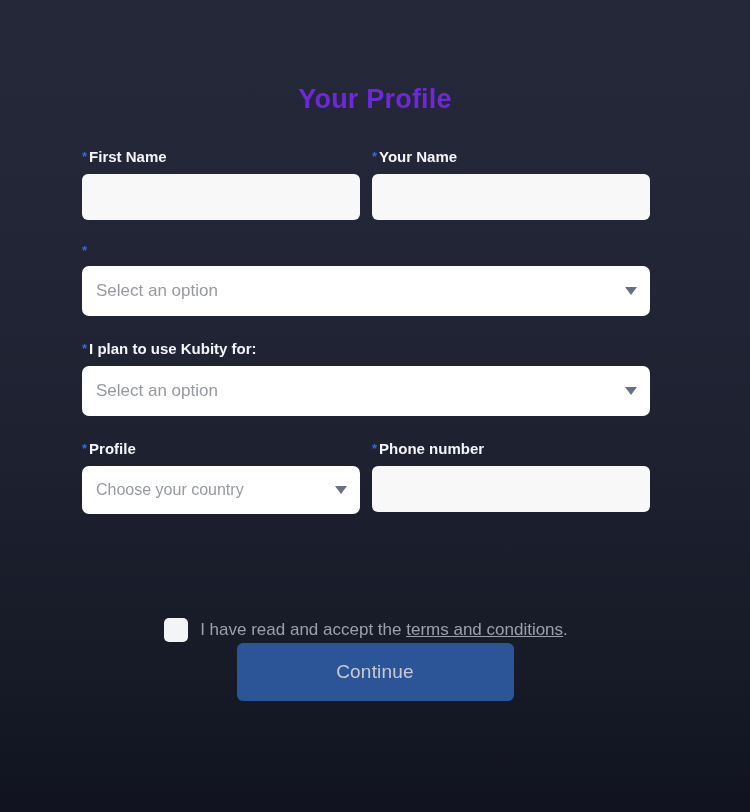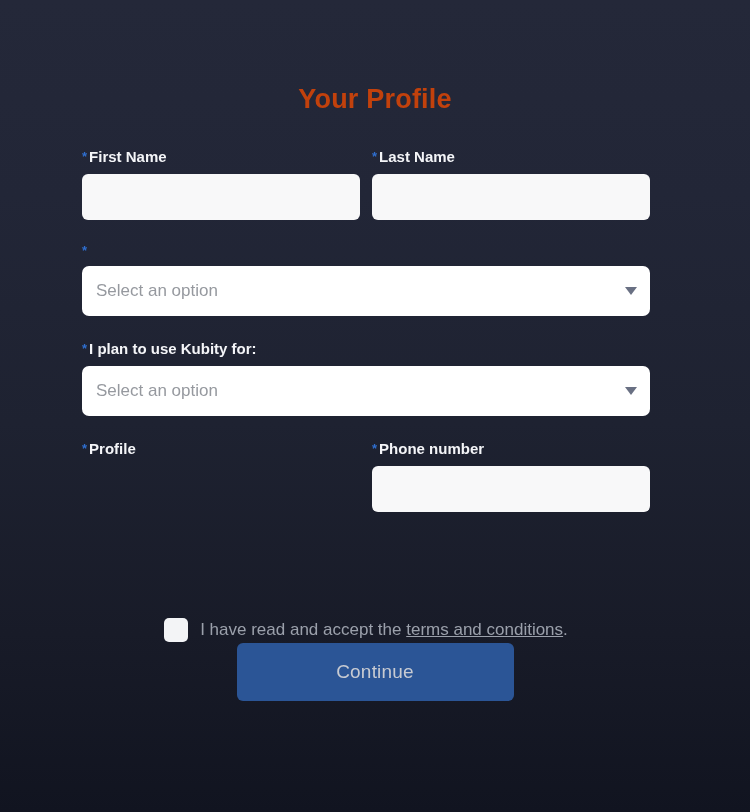--- a/index.html
+++ b/index.html
@@ -22,21 +22,21 @@
     width: 750px;
     height: 812px;
   }
 
   .page-title {
     position: absolute;
     left: 0;
     top: 82px;
     width: 750px;
     text-align: center;
-    color: #c2410c;
+    color: #6d28d9;
     font-size: 27px;
     font-weight: bold;
     letter-spacing: 0.2px;
     line-height: 34px;
   }
 
   .form {
     position: absolute;
     left: 82px;
     top: 148px;
@@ -197,21 +197,21 @@
         <div class="label">
           <span class="req">*</span>
           <span>First Name</span>
         </div>
         <input class="text-input" type="text" value="" style="">
       </div>
 
       <div class="field half">
         <div class="label">
           <span class="req">*</span>
-          <span>Last Name</span>
+          <span>Your Name</span>
         </div>
         <input class="text-input" type="text" value="" style="">
       </div>
     </div>
 
     <div class="gap-sm"></div>
 
     <div class="field full">
       <div class="label">
         <span class="req">*</span>
@@ -240,20 +240,26 @@
     </div>
 
     <div class="gap-md"></div>
 
     <div class="row">
       <div class="field half">
         <div class="label">
           <span class="req">*</span>
           <span>Profile</span>
         </div>
+        <div class="select-wrap">
+          <div class="select-box small">
+            <span>Choose your country</span>
+          </div>
+          <span class="caret"></span>
+        </div>
       </div>
 
       <div class="field half">
         <div class="label">
           <span class="req">*</span>
           <span>Phone number</span>
         </div>
         <input class="text-input" type="text" value="" style="">
       </div>
     </div>

